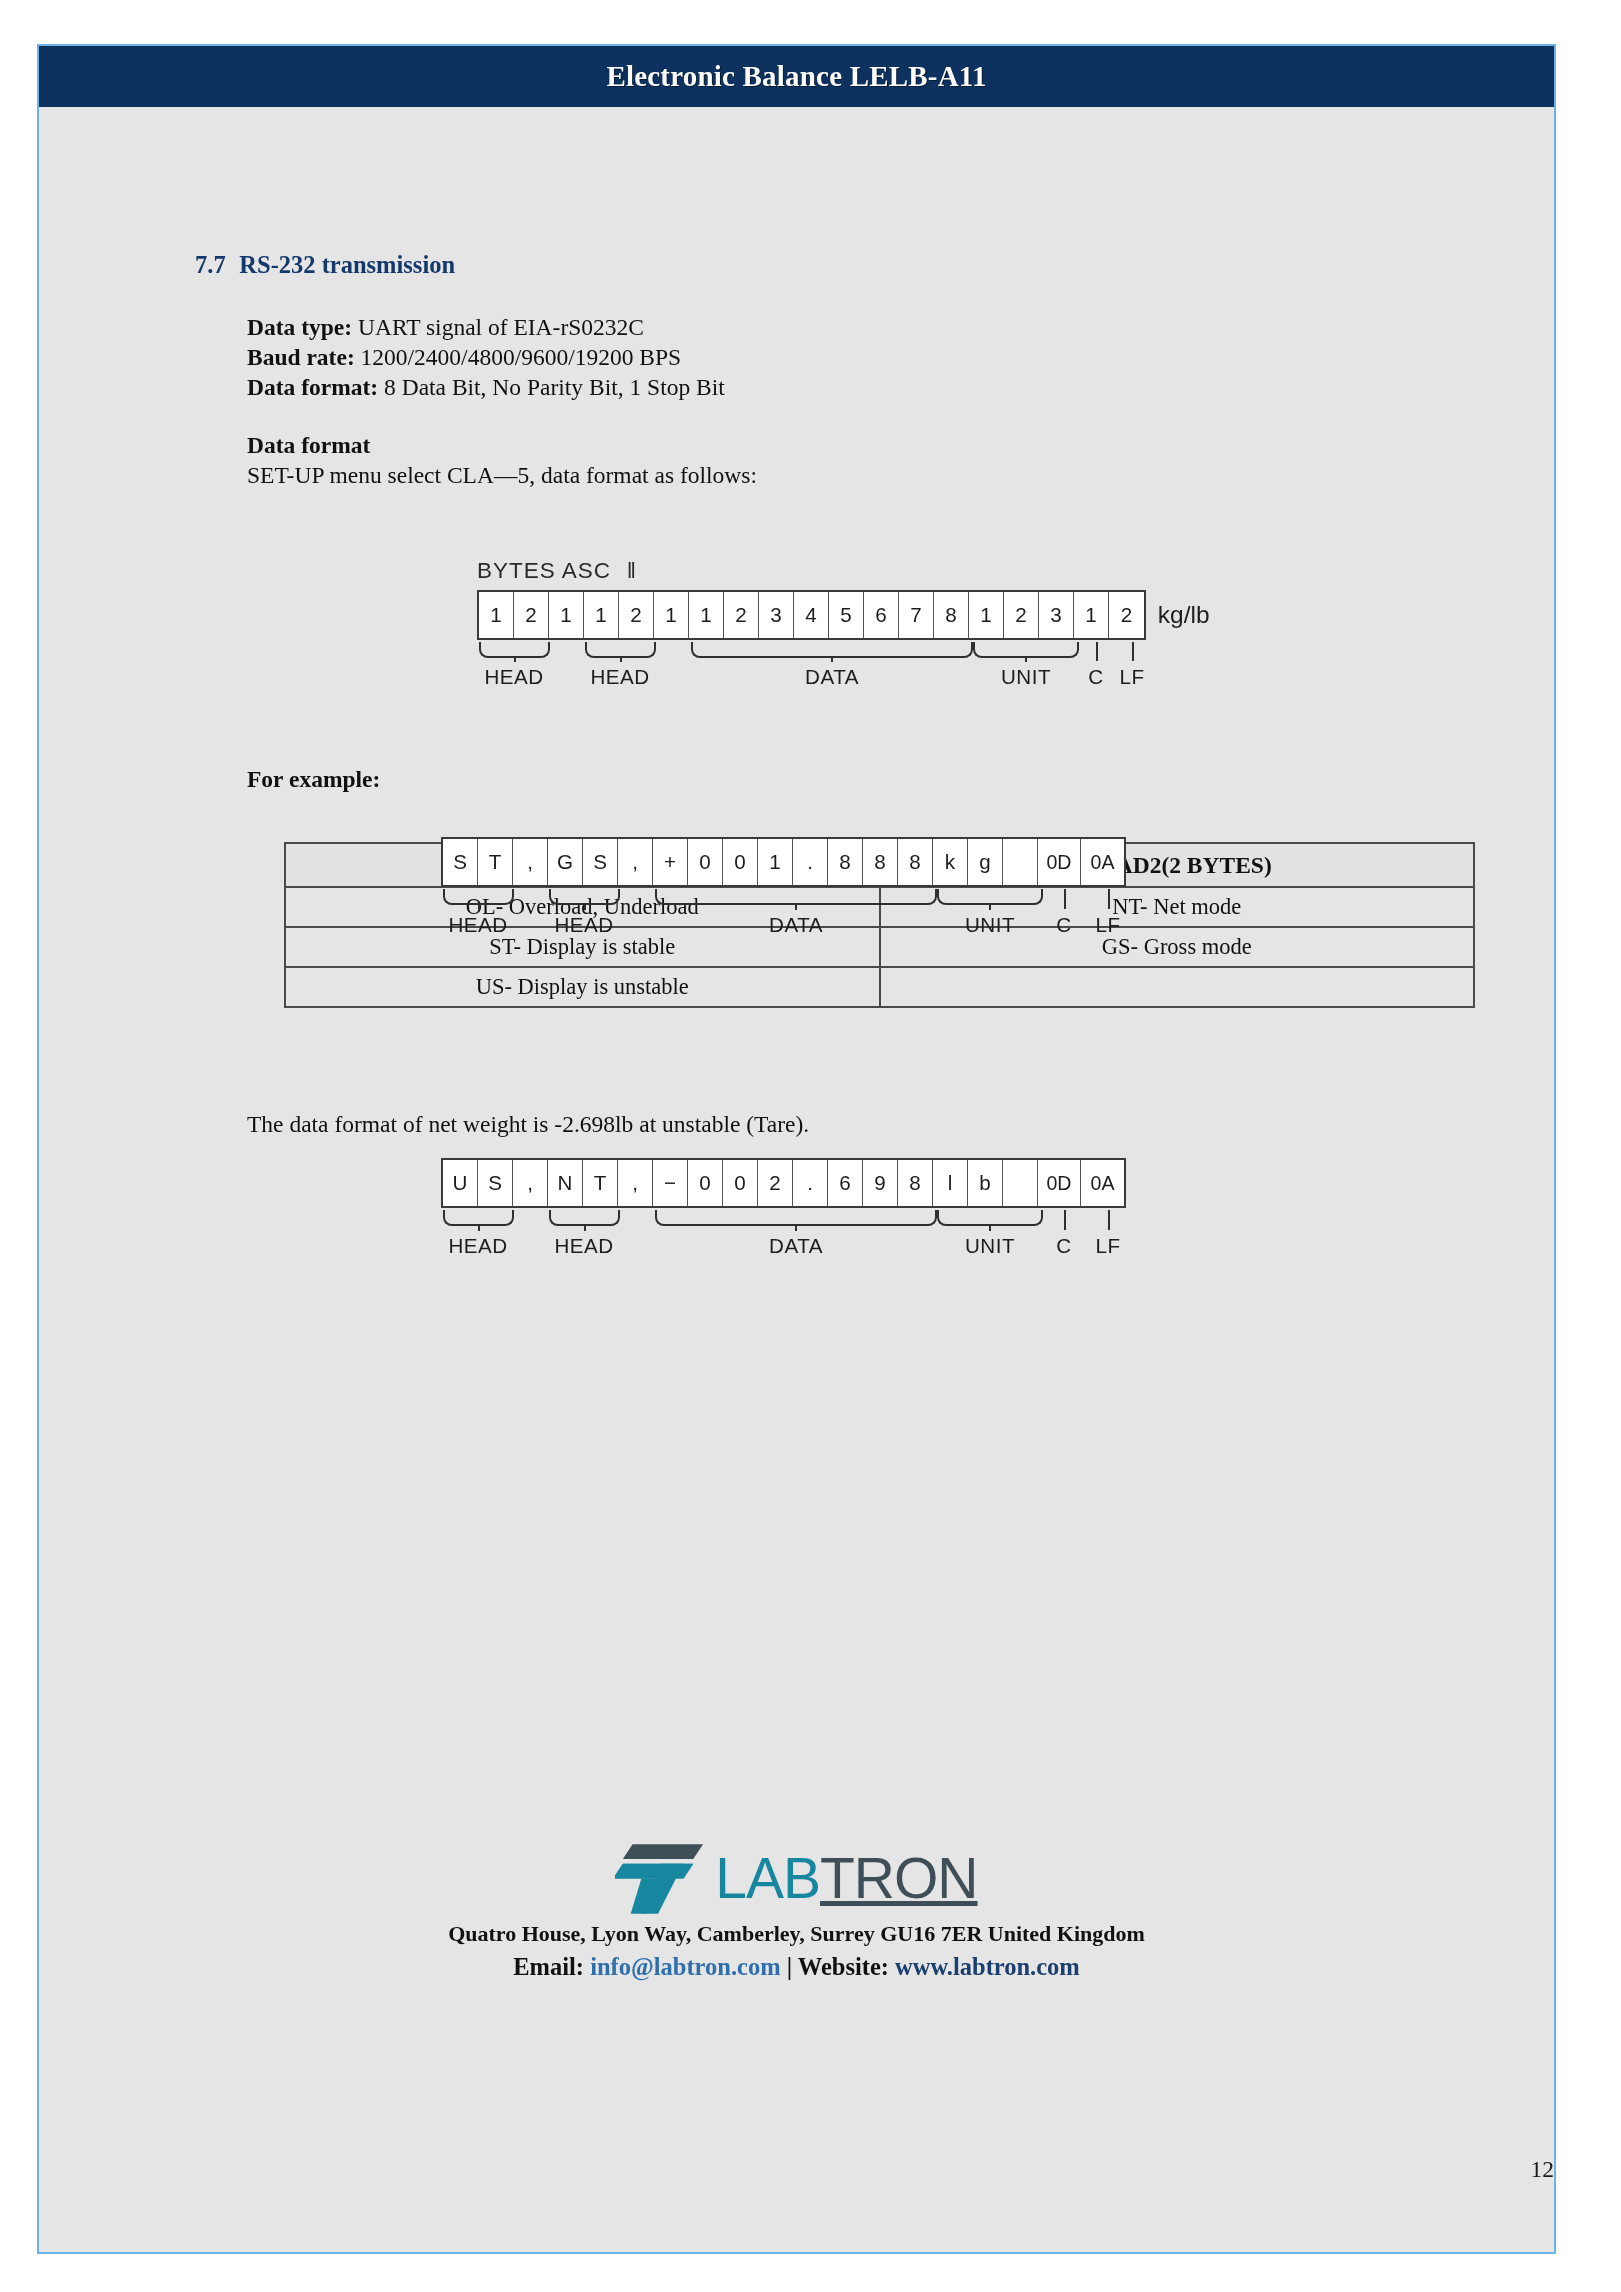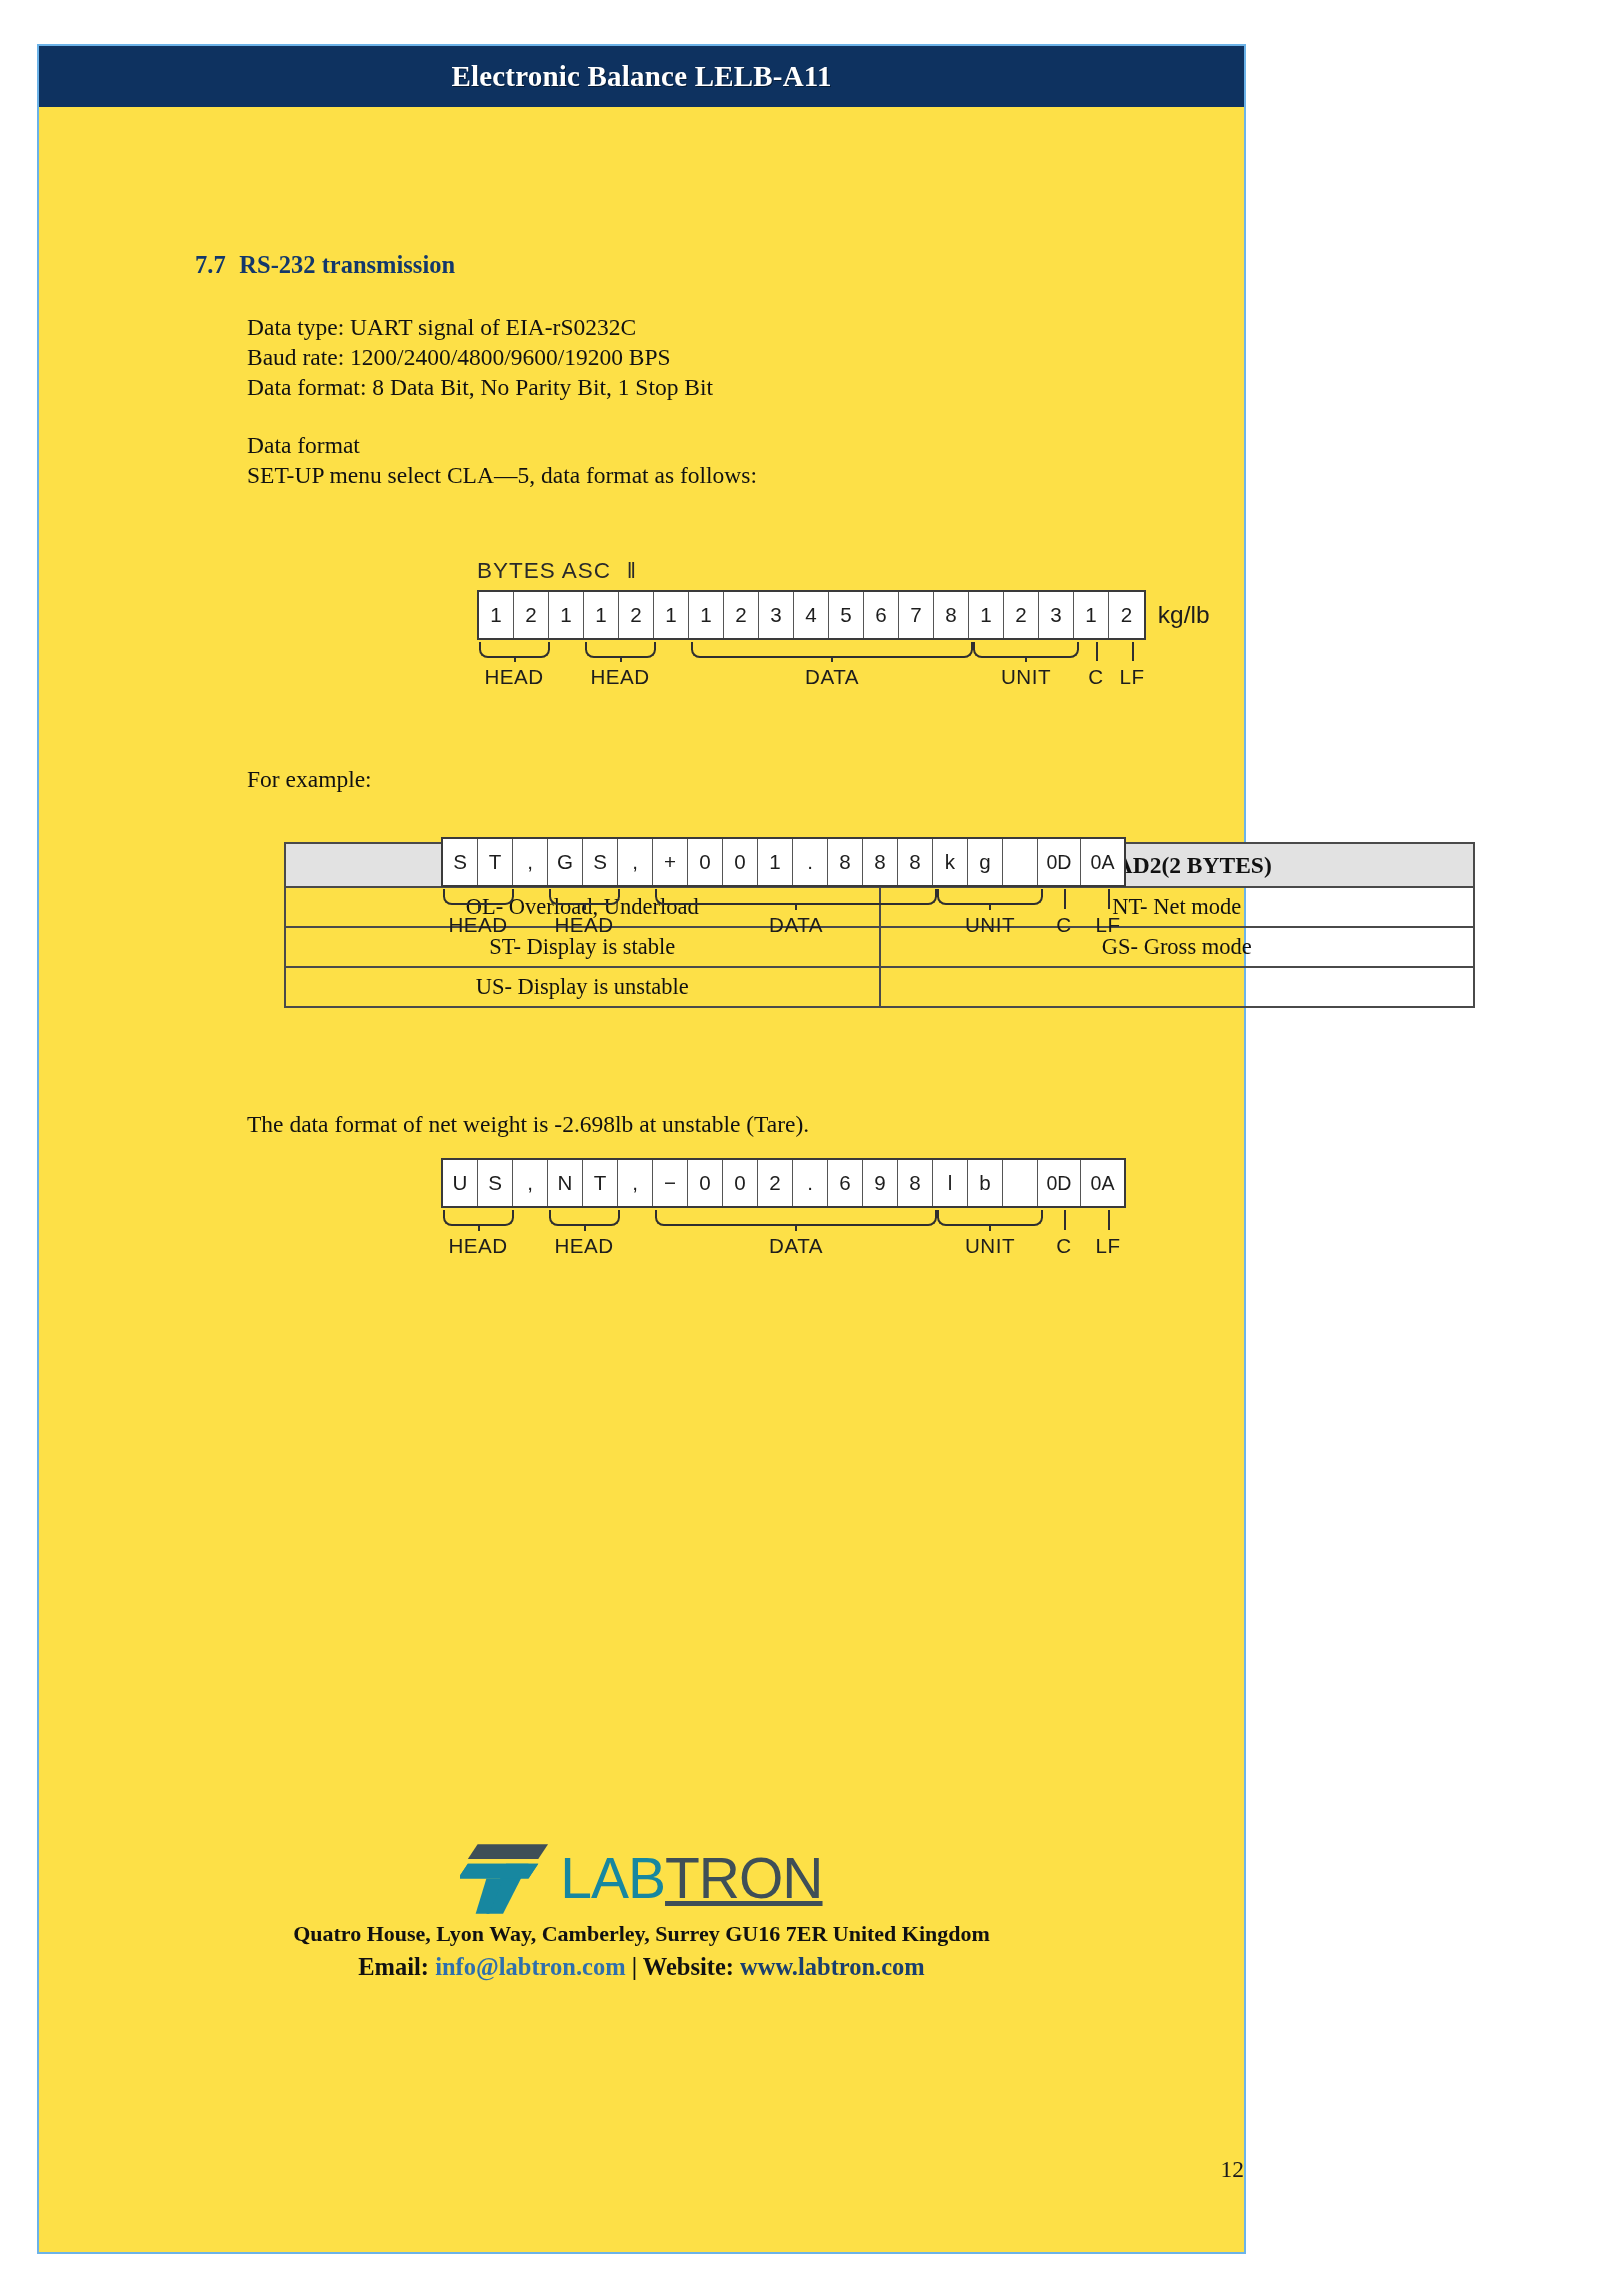--- a/index.html
+++ b/index.html
@@ -11,24 +11,24 @@
     font-family: "Liberation Serif", serif;
     position: relative;
     overflow: hidden;
   }
 
   
   .page-frame {
     position: absolute;
     left: 37px;
     top: 44px;
-    width: 1209px;
+    width: 1519px;
     height: 2210px;
     border: 2.9px solid #6cb3e8;
-    background: #fde047;
+    background: #e5e5e5;
   }
 
   
   .header-bar {
     position: absolute;
     left: 0;
     top: 0;
     width: 100%;
     height: 61px;
     background: #0e3260;
@@ -67,21 +67,21 @@
   .section-heading .num { margin-right: 13.7px; }
 
   .body-block {
     position: absolute;
     left: 208px;
     font-size: 23.5px;
     line-height: 30px;
     color: #111111;
     font-family: "Liberation Serif", serif;
   }
-  .body-block b { font-weight: normal; text-align: center; }
+  .body-block b { font-weight: bold; text-align: center; }
 
   #specs      { top: 205px; }
   #fmt-head   { top: 323px; }
   #for-example{ top: 657px; }
   #net-line   { top: 1002px; }
 
   
   .diagram {
     position: absolute;
     font-family: "Liberation Sans", sans-serif;

